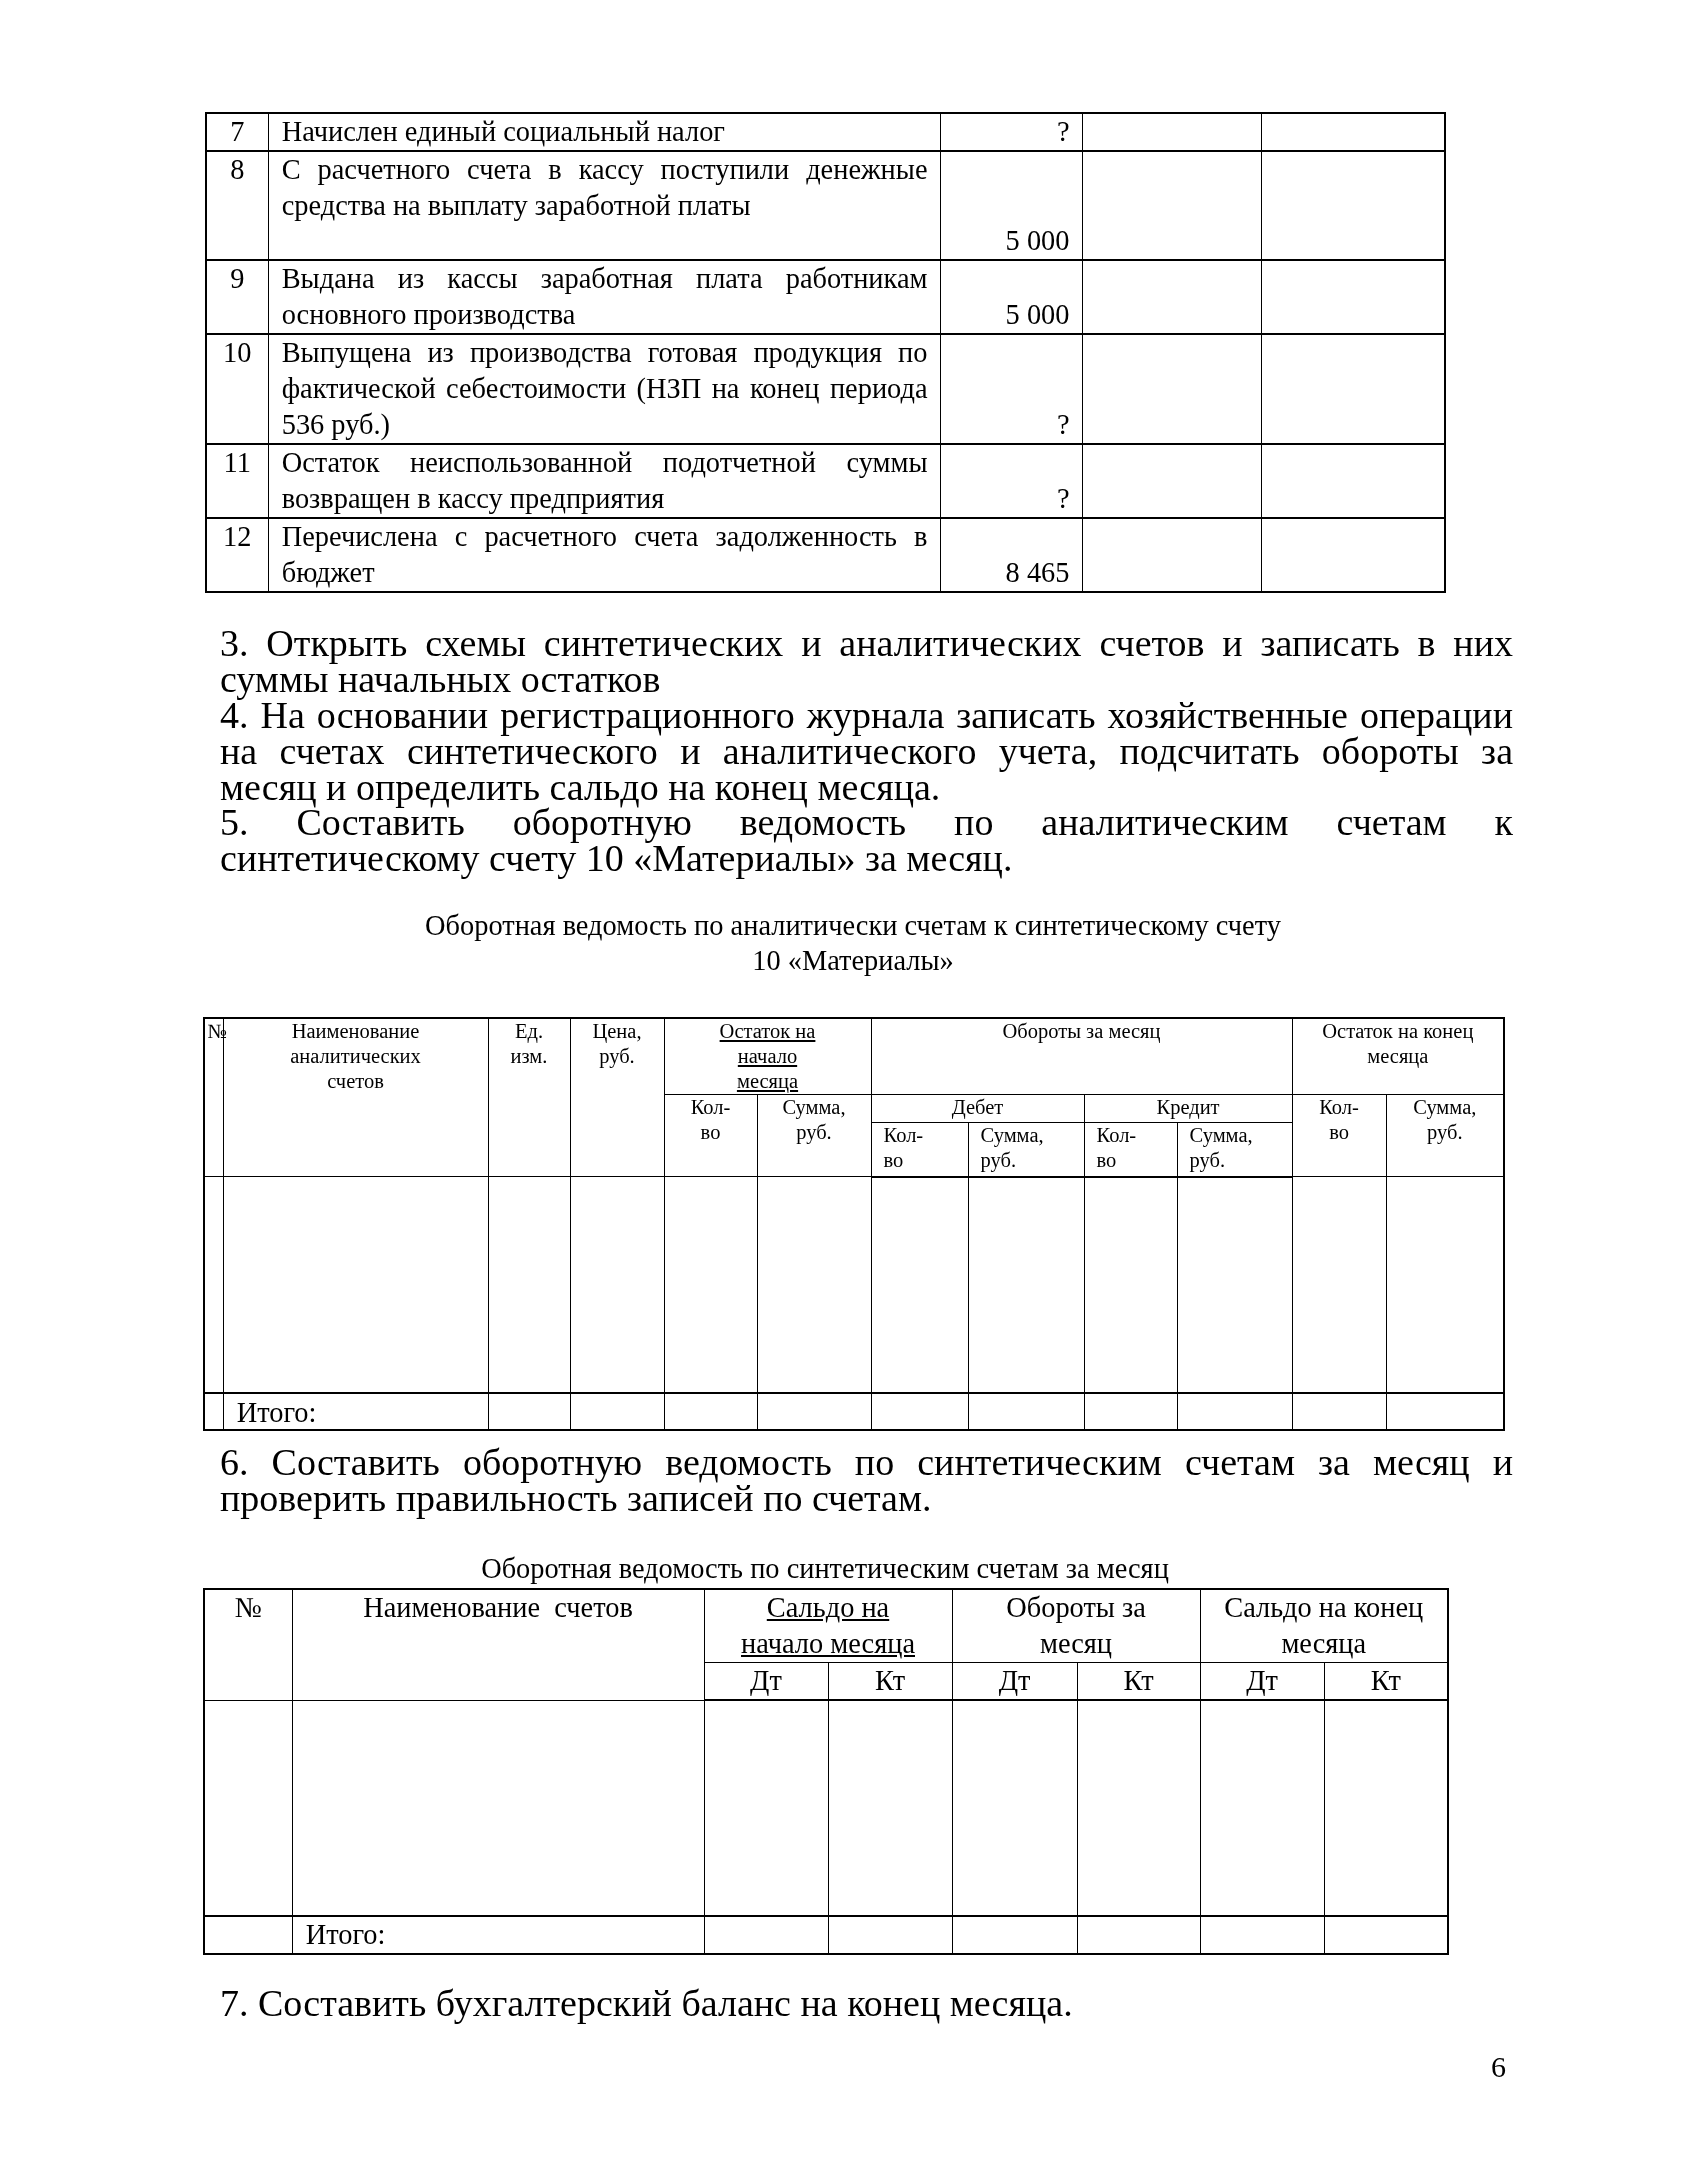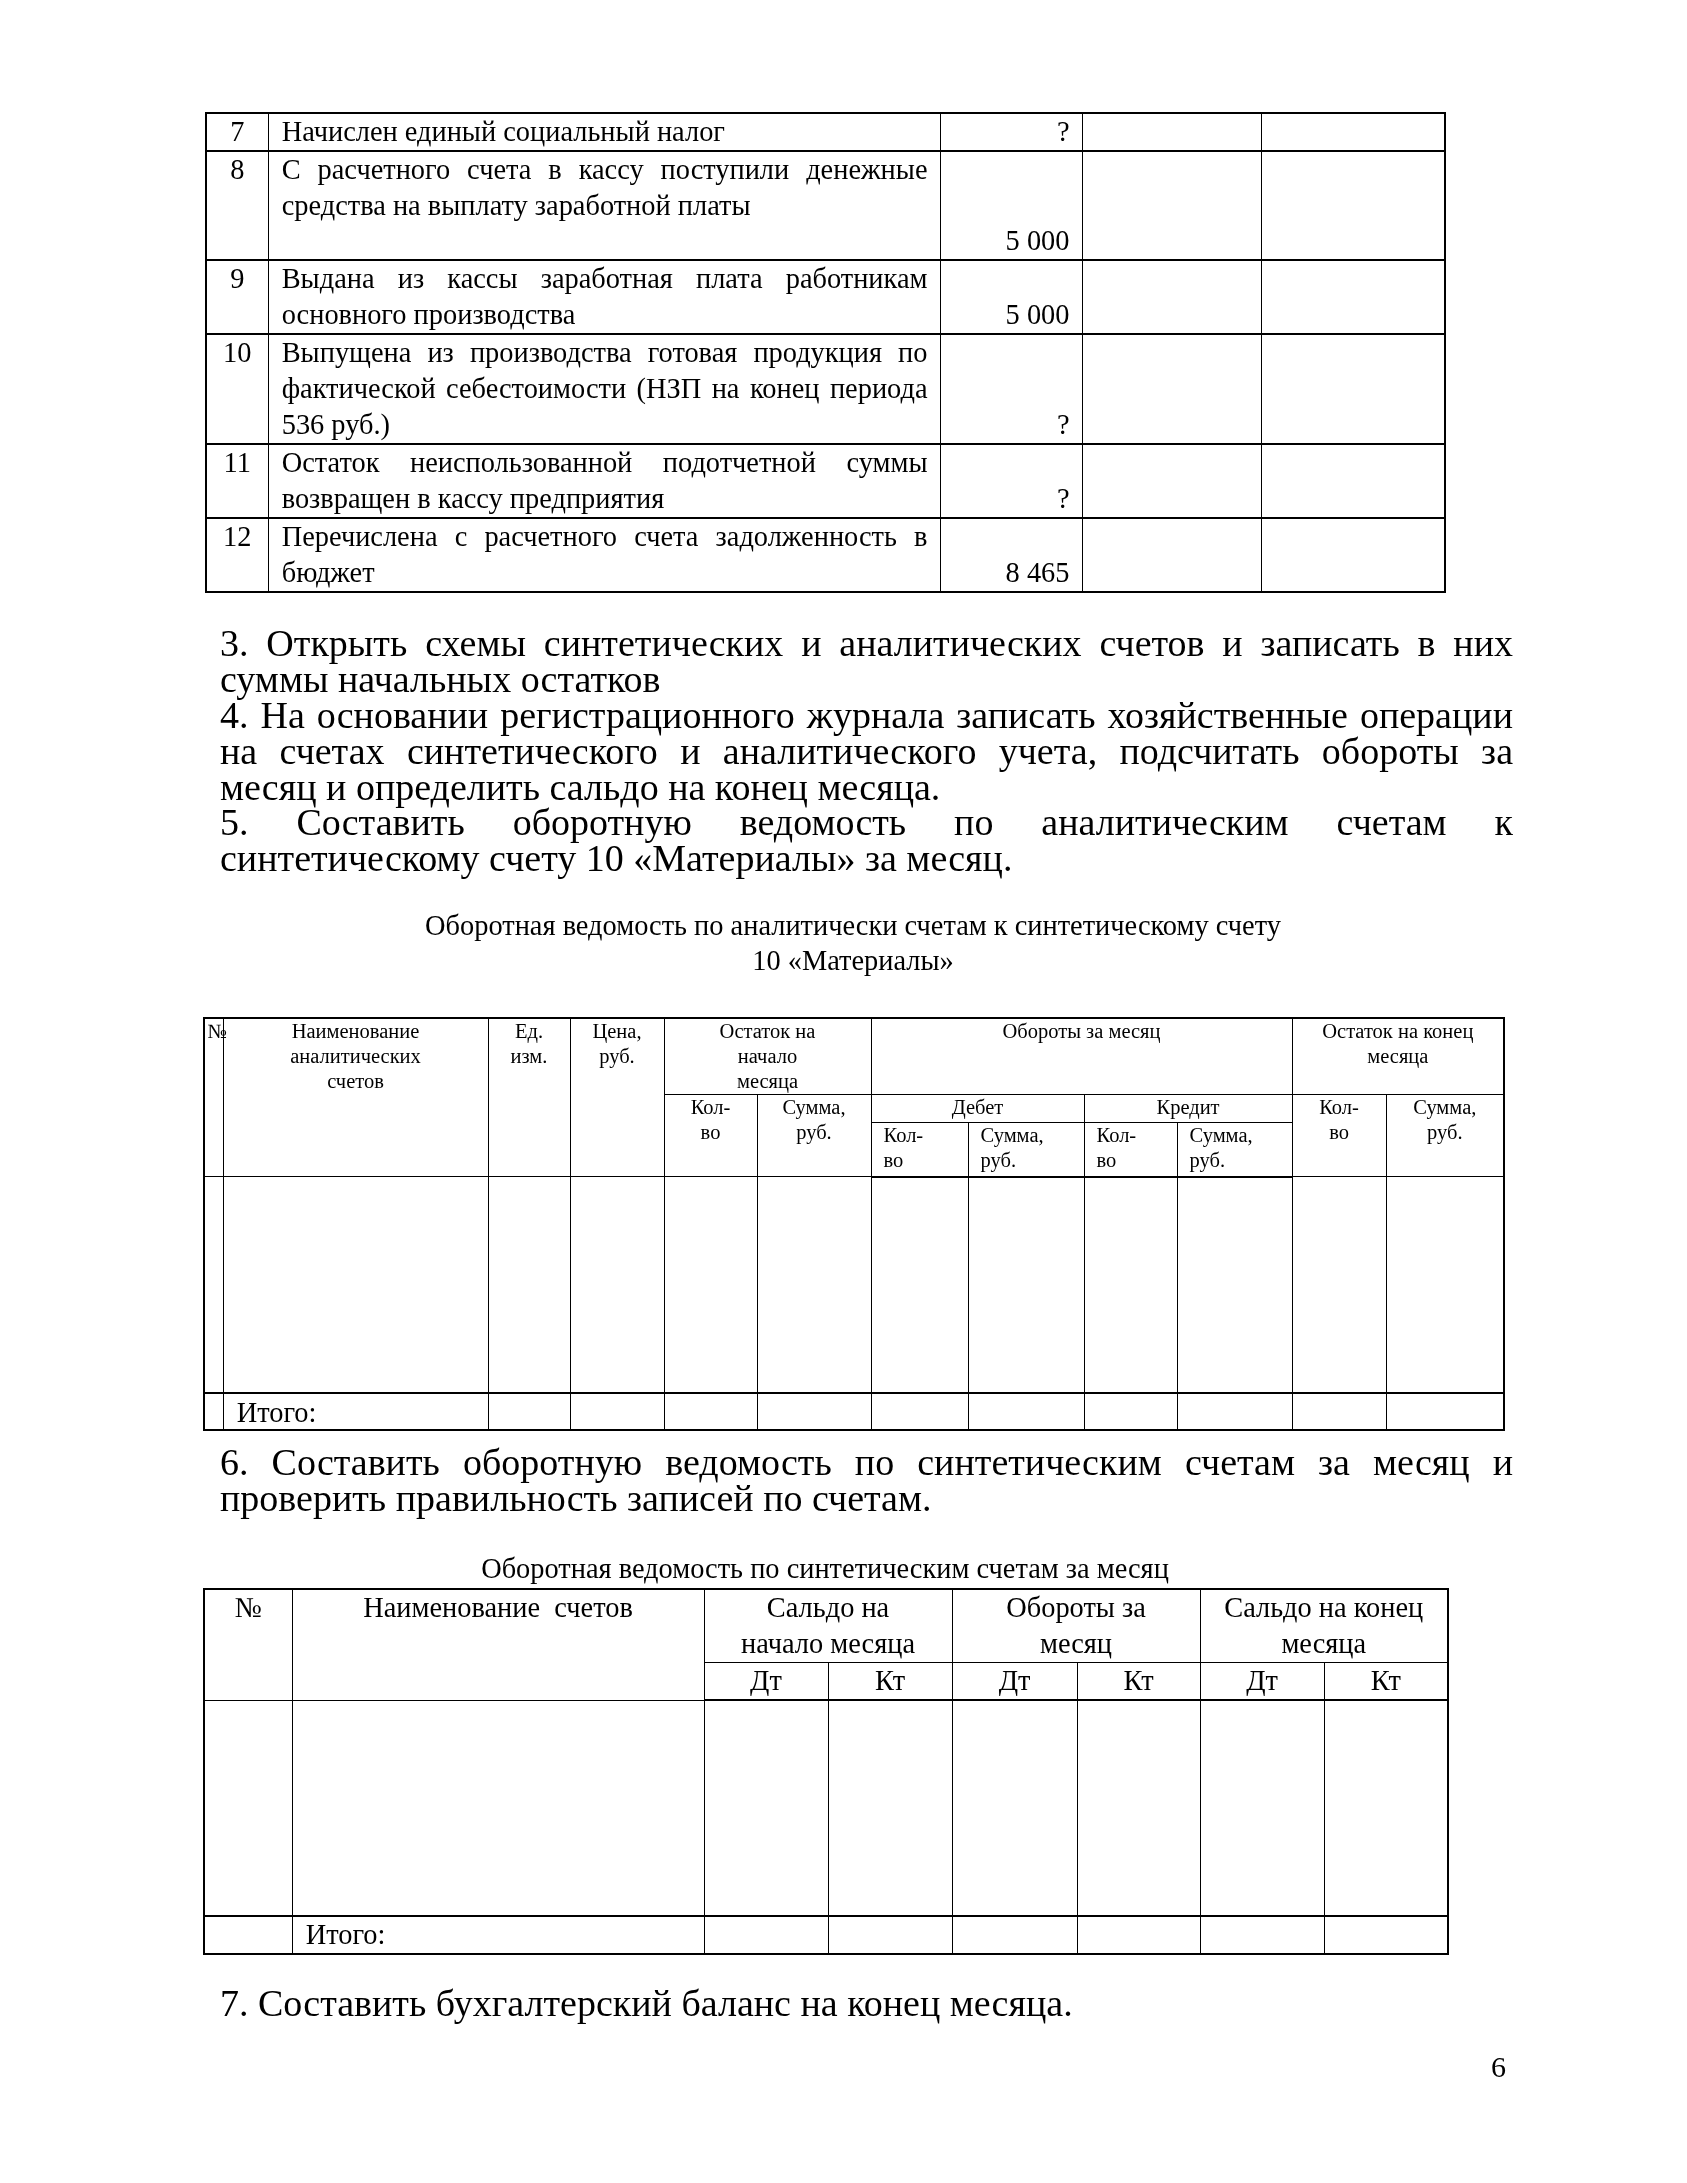--- a/index.html
+++ b/index.html
@@ -110,21 +110,21 @@
       <col style="width:115px">
       <col style="width:94px">
       <col style="width:118px">
   </colgroup>
   <tbody>
       <tr style="height:54px;">
     <td rowspan="3" class="left">№</td>
     <td rowspan="3" style="padding:0 40px;">Наименование аналитических счетов</td>
     <td rowspan="3" style="padding:0 13.2px;">Ед. изм.</td>
     <td rowspan="3" style="padding:0 13.2px;">Цена, руб.</td>
-    <td colspan="2" style="padding:0 52px;">Остаток на начало месяца</td>
+    <td colspan="2" style="padding:0 52px;text-decoration:underline;">Остаток на начало месяца</td>
     <td colspan="4">Обороты за месяц</td>
     <td colspan="2">Остаток на конец месяца</td>
   </tr>
   <tr style="height:28px;">
     <td rowspan="2" style="padding:0 18.5px;">Кол-во</td>
     <td rowspan="2" style="padding:0 13.2px;">Сумма, руб.</td>
     <td colspan="2">Дебет</td>
     <td colspan="2">Кредит</td>
     <td rowspan="2" style="padding:0 18.5px;">Кол-во</td>
     <td rowspan="2" style="padding:0 13.2px;">Сумма, руб.</td>
@@ -178,21 +178,21 @@
       <col style="width:124px">
       <col style="width:125px">
     <col style="width:123px">
       <col style="width:124px">
       <col style="width:124px">
   </colgroup>
   <tbody>
       <tr style="height:71px;">
     <td rowspan="2">№</td>
     <td rowspan="2" style="white-space:pre;">Наименование  счетов</td>
-    <td colspan="2" style="padding:0 24px;">Сальдо на начало месяца</td>
+    <td colspan="2" style="padding:0 24px;text-decoration:underline;">Сальдо на начало месяца</td>
     <td colspan="2" style="padding:0 40px;">Обороты за месяц</td>
     <td colspan="2" style="padding:0 6.6px;">Сальдо на конец месяца</td>
   </tr>
   <tr class="hdr-bottom" style="height:37px;">
     <td>Дт</td>
     <td>Кт</td>
     <td>Дт</td>
     <td>Кт</td>
     <td>Дт</td>
     <td>Кт</td>

